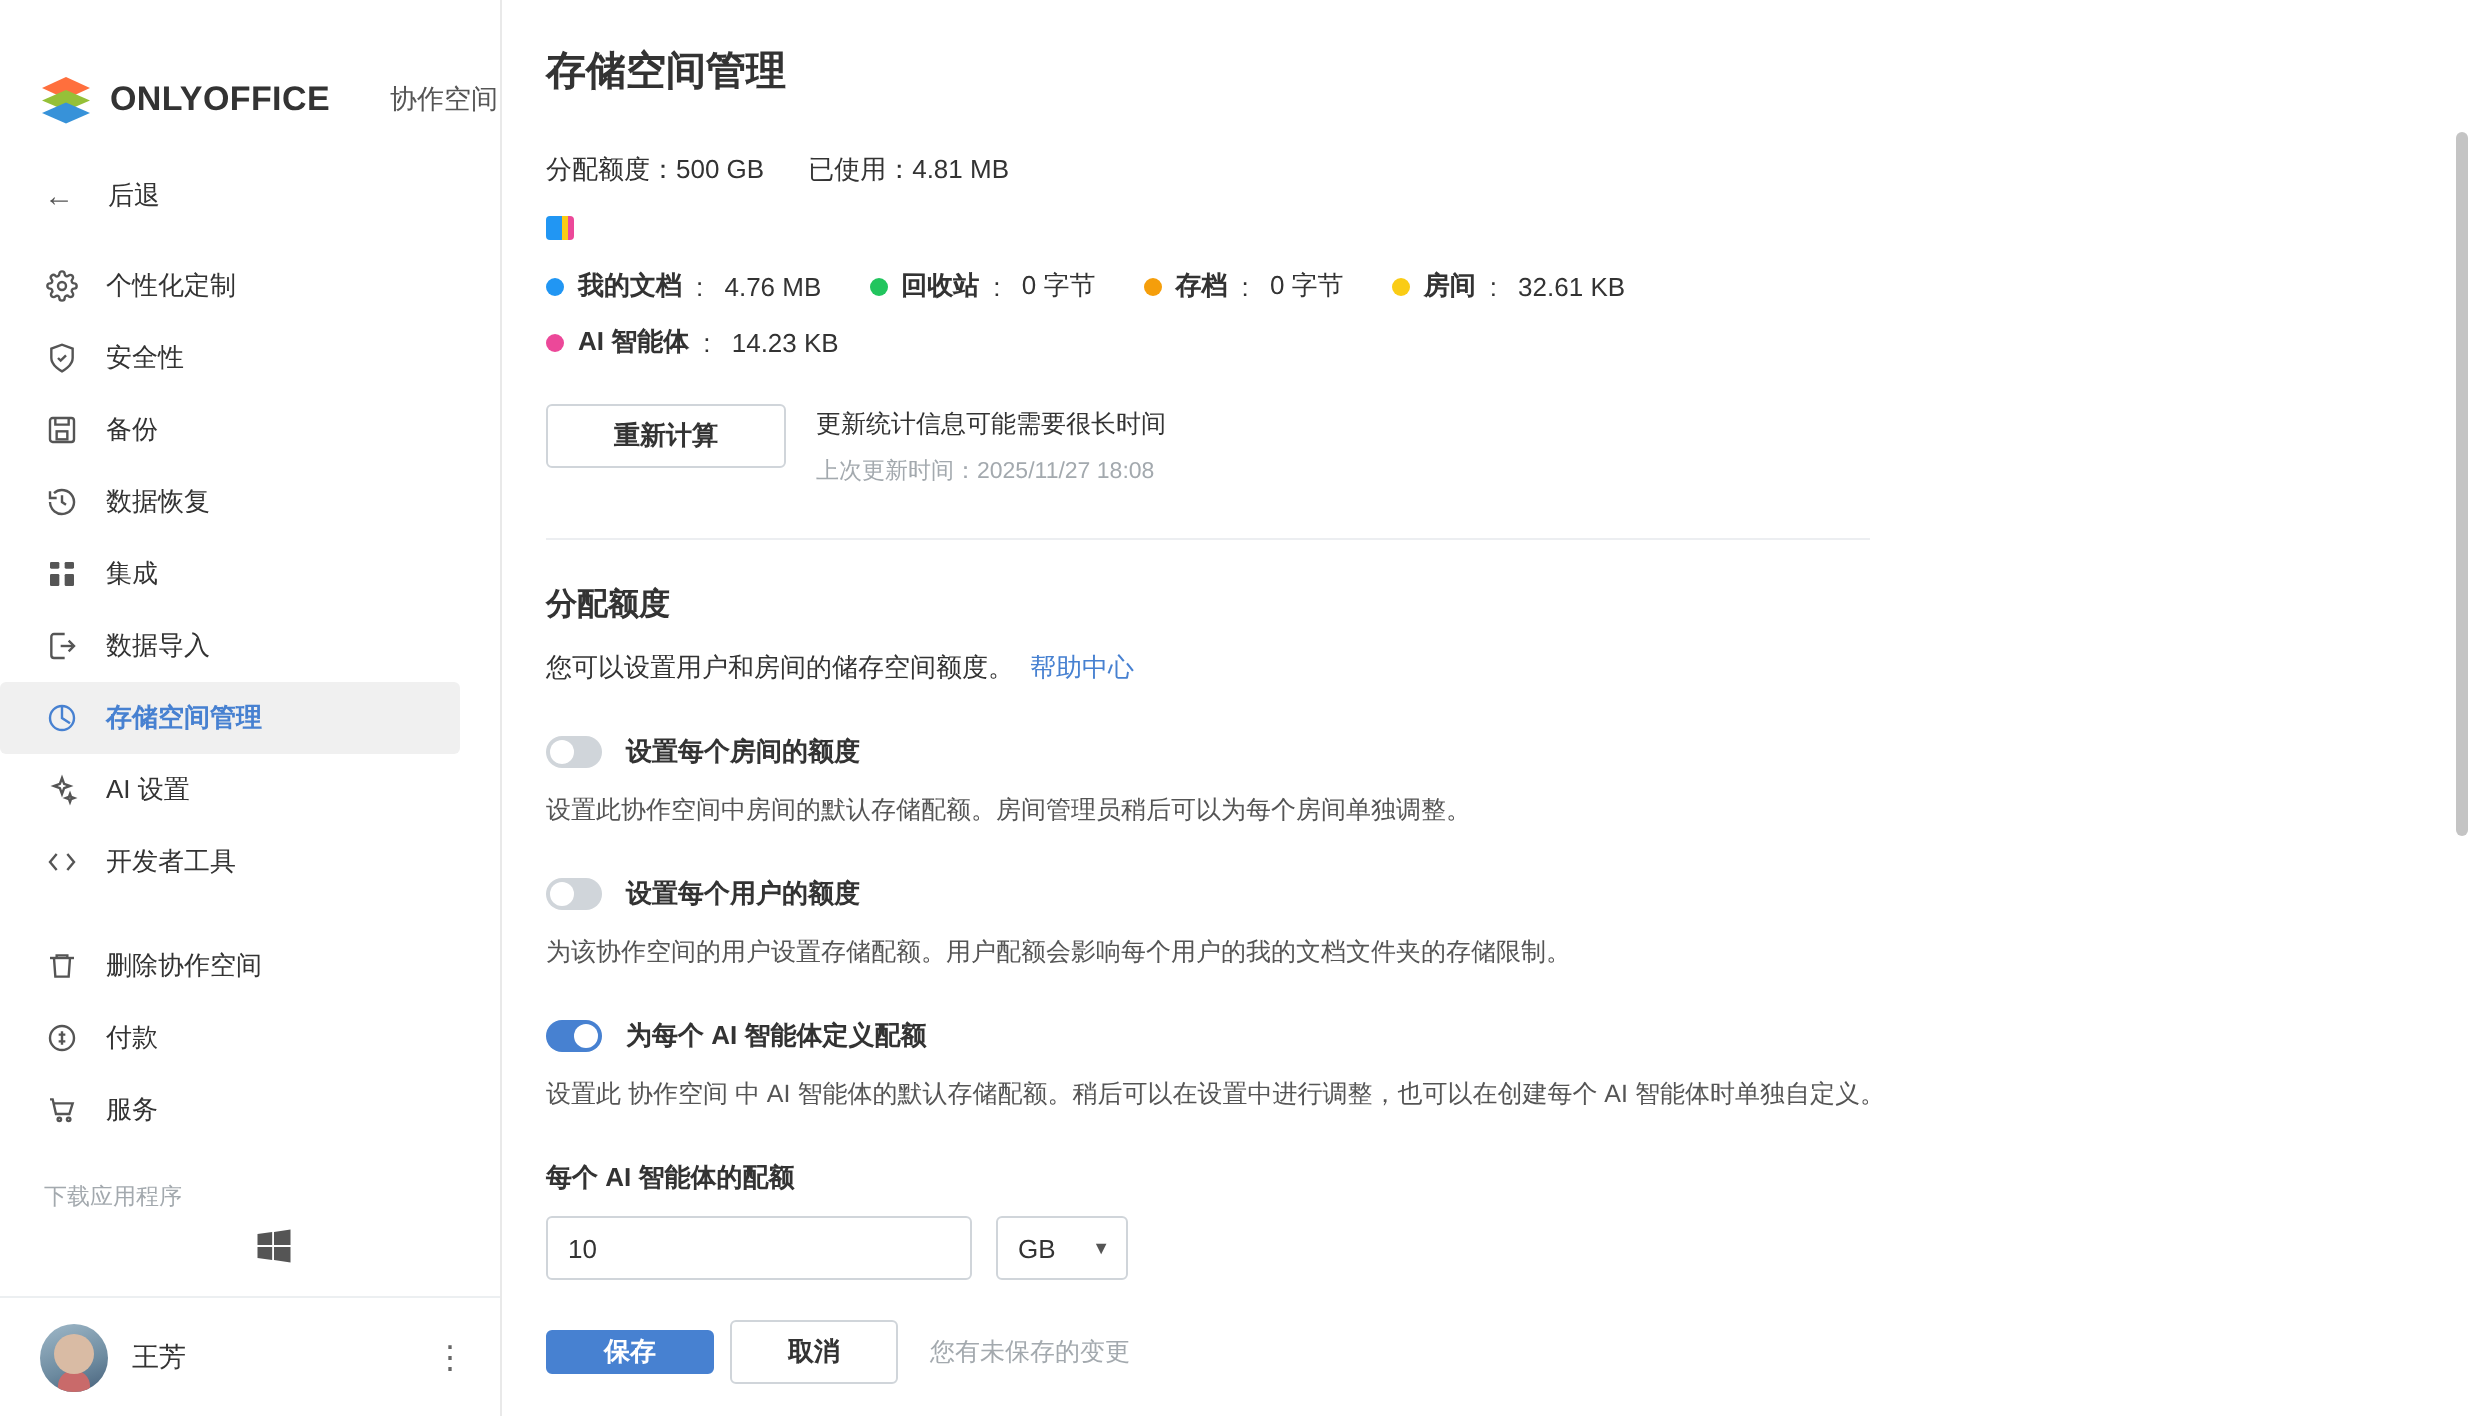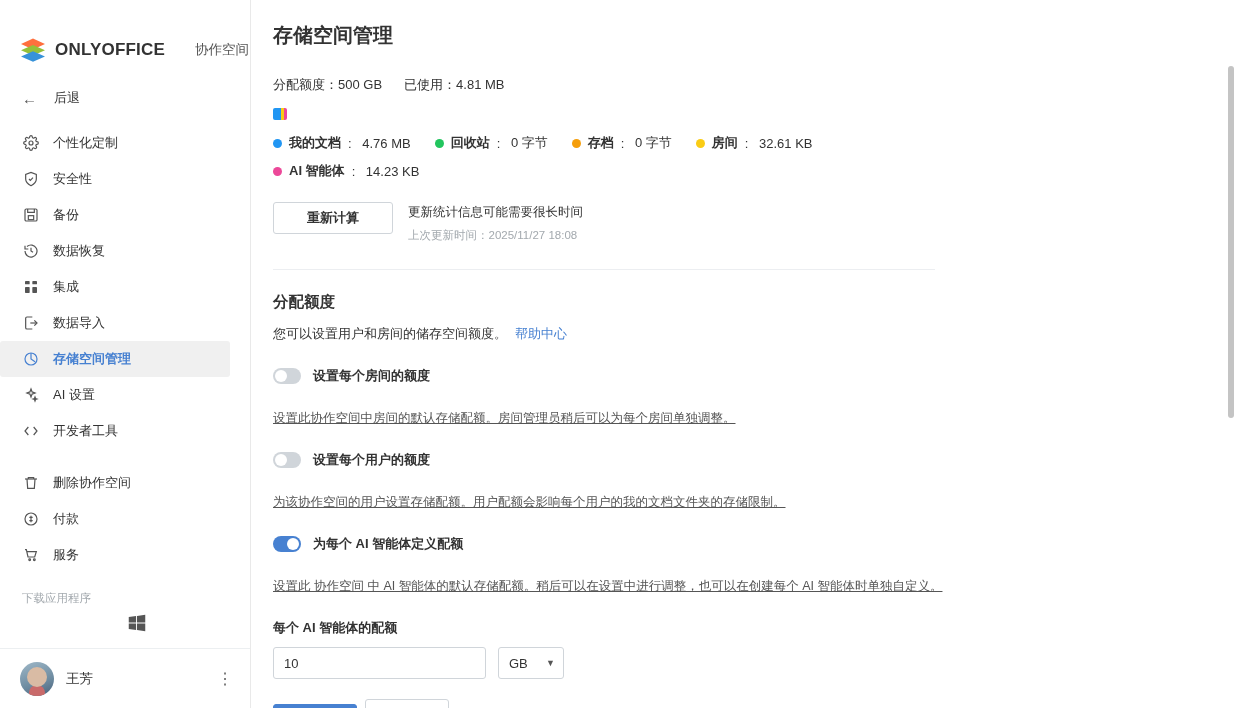--- a/index.html
+++ b/index.html
@@ -199,21 +199,21 @@
     background: #d0d5da; position: relative; cursor: pointer; flex: 0 0 28px;
   }
   .switch i {
     position: absolute; top: 2px; left: 2px;
     width: 12px; height: 12px; border-radius: 50%; background: #fff;
     transition: left .15s;
   }
   .switch.on { background: #4781d1; }
   .switch.on i { left: 14px; }
   .toggle-label { font-size: 13px; color: #333; font-weight: bold; }
-  .toggle-desc { margin-top: 25px; font-size: 12.5px; color: #555; text-decoration: underline; }
+  .toggle-desc { margin-top: 12px; font-size: 12.5px; color: #555; }
   .field-label { margin-top: 24px; font-size: 13px; font-weight: bold; color: #333; }
   .field-row { margin-top: 10px; display: flex; align-items: center; gap: 12px; }
   .text-input {
     width: 213px; height: 32px;
     border: 1px solid #d0d5da; border-radius: 3px;
     padding: 0 10px; font-size: 13px; color: #333;
     font-family: "Liberation Sans", sans-serif;
     outline: none;
     background: #fff;
   }

